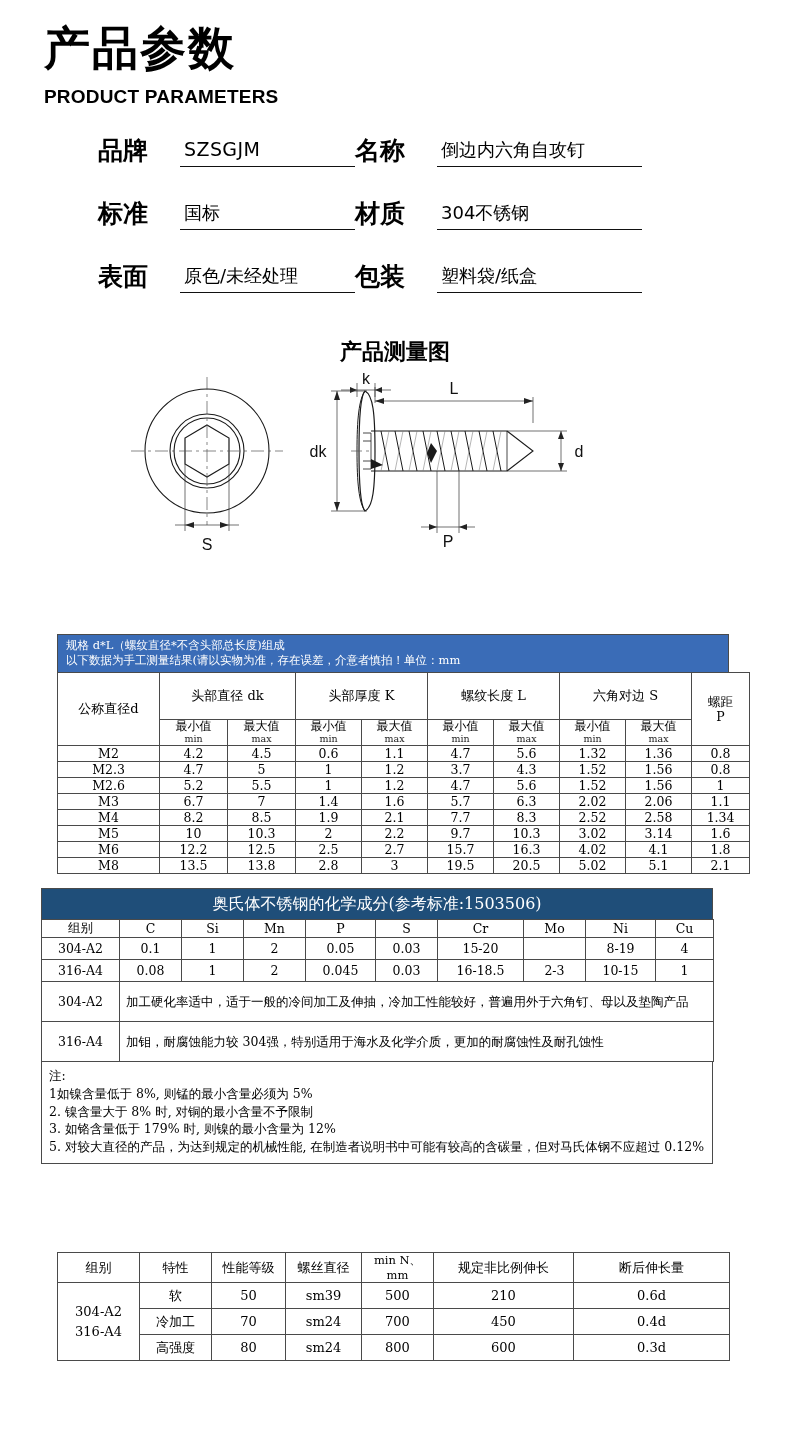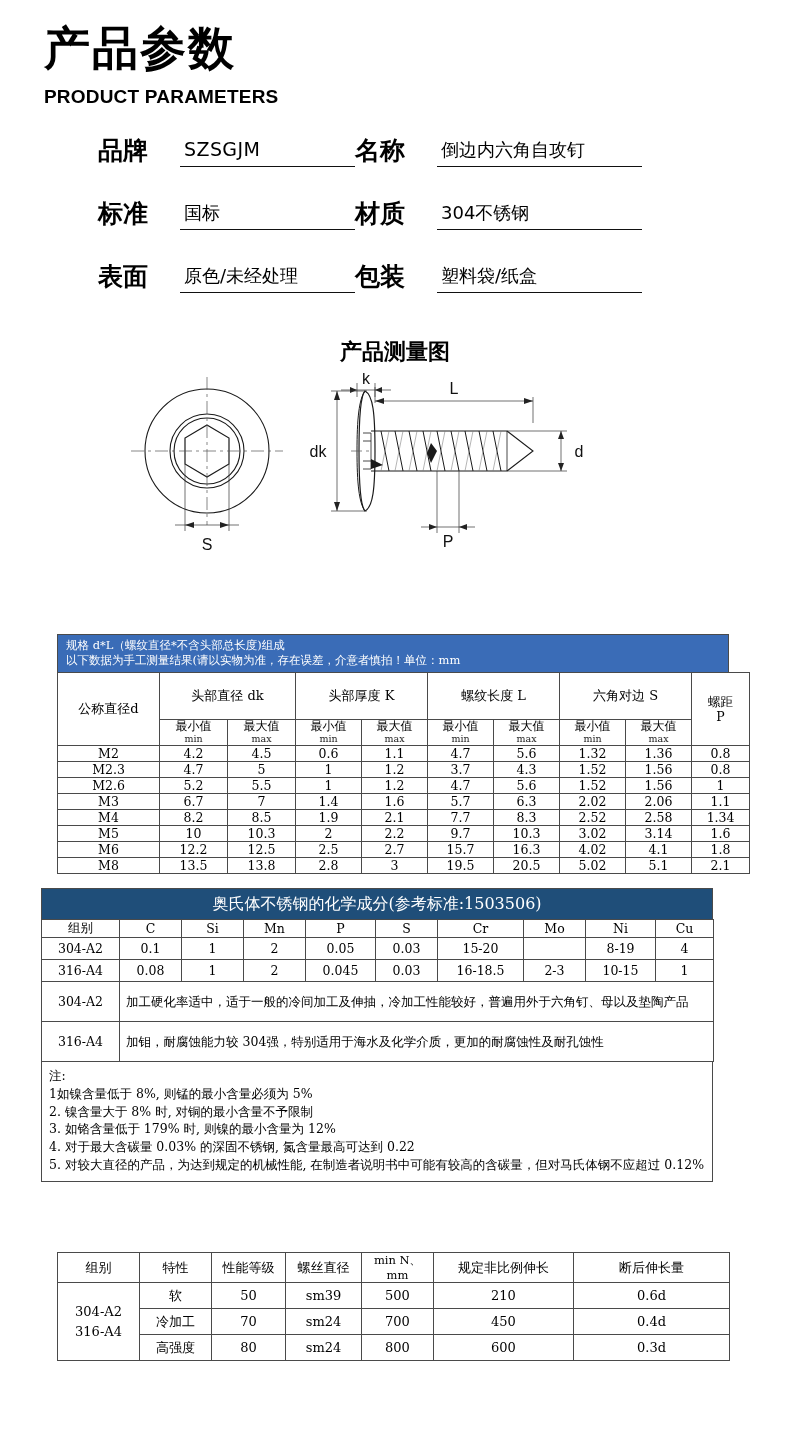--- a/index.html
+++ b/index.html
@@ -494,21 +494,20 @@
         </tr>
       </tbody>
   </table>
 
   <div id="notes">
     <div class="nline">注:</div>
     <div id="notes-list">
         <div class="nline">1如镍含量低于 8%, 则锰的最小含量必须为 5%</div>
         <div class="nline">2. 镍含量大于 8% 时, 对铜的最小含量不予限制</div>
         <div class="nline">3. 如铬含量低于 179% 时, 则镍的最小含量为 12%</div>
-        <div class="nline">4. 对于最大含碳量 0.03% 的深固不锈钢, 氮含量最高可达到 0.22</div>
         <div class="nline">5. 对较大直径的产品，为达到规定的机械性能, 在制造者说明书中可能有较高的含碳量，但对马氏体钢不应超过 0.12%</div>
       </div>
   </div>
 </div>
 
 <div id="tbl3-wrap" class="tbl-block">
 
   <table id="tbl3" class="grid">
     <colgroup>
       <col style="width:82px">

